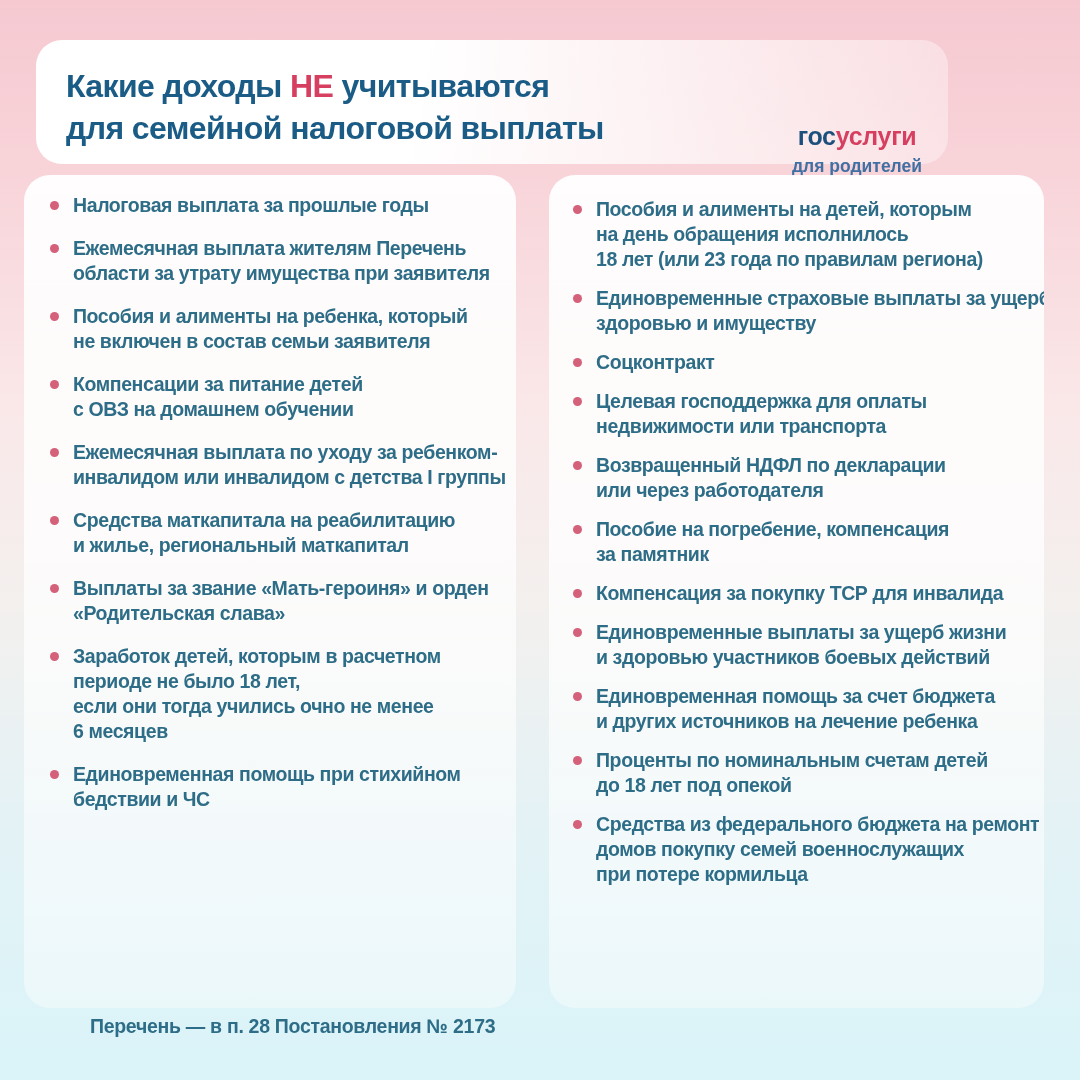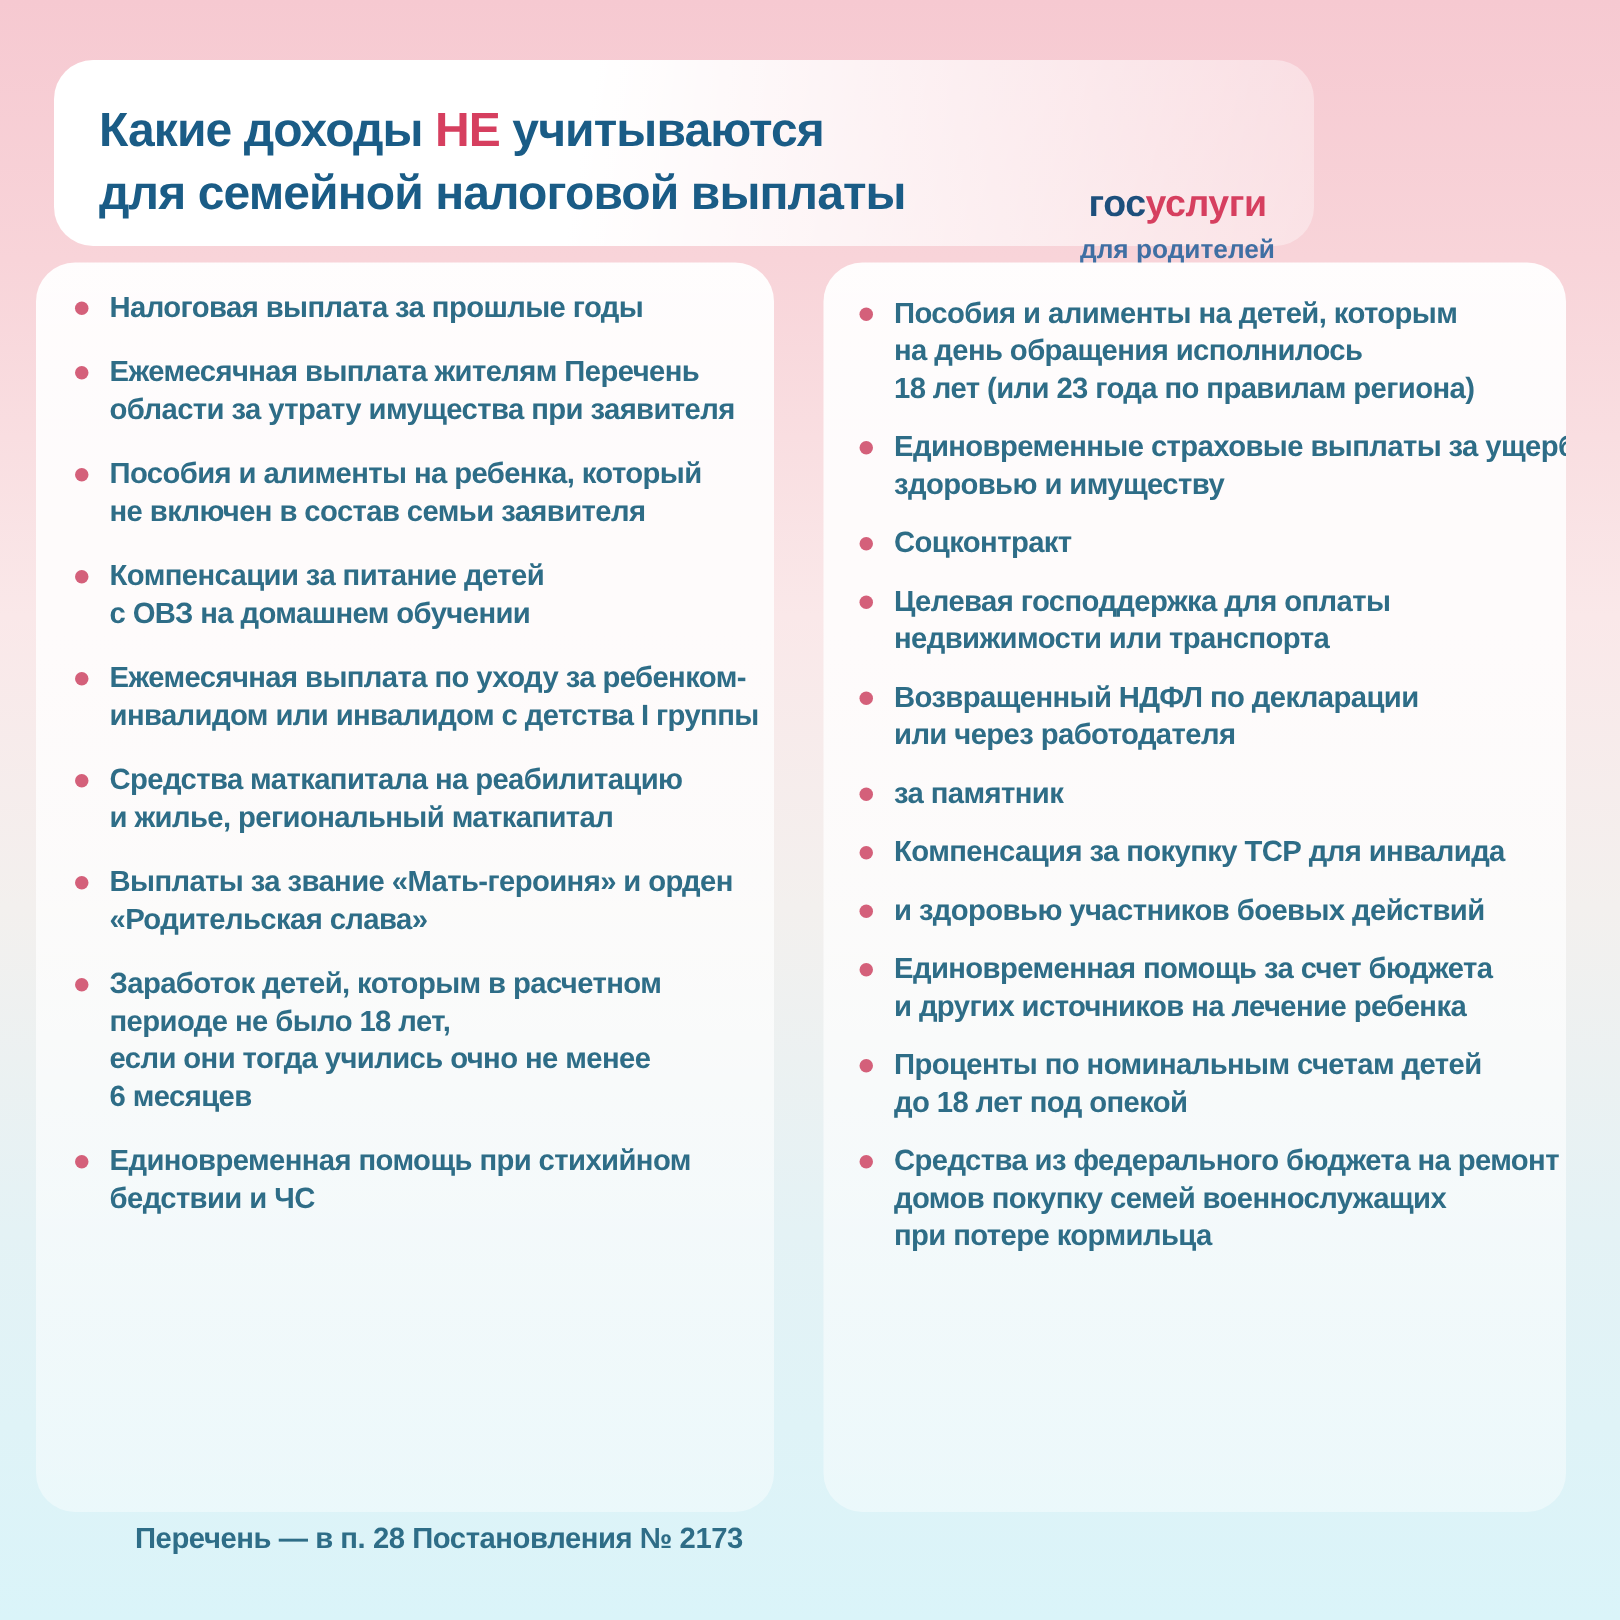--- a/index.html
+++ b/index.html
@@ -14,21 +14,21 @@
   html,body{width:1080px;height:1080px;overflow:hidden;}
   body{
     font-family:"Liberation Sans", sans-serif;
     background:linear-gradient(180deg,
       #f6c9d1 0%, #f8d4d9 16%, #fae8e9 38%,
       #f3f0ee 56%, #e4f2f5 76%, #daf4f9 100%);
     position:relative;
   }
   
   .header-card{
-    position:absolute; left:36px; top:40px; width:840px; height:124px;
+    position:absolute; left:36px; top:40px; width:912px; height:124px;
     border-radius:26px;
     background:linear-gradient(100deg,#ffffff 42%,rgba(255,255,255,0.55) 82%,rgba(255,255,255,0.35) 100%);
     padding:25px 26px 0 30px;
   }
   .page-title{
     color:var(--title-blue);
     font-size:32px; font-weight:700; line-height:42px; letter-spacing:-0.6px;
     white-space:nowrap;
   }
   .page-title .accent{color:var(--accent-red);}
@@ -178,32 +178,34 @@
     <div class="item">
       <span class="bullet"></span>
       <div class="item-text">
         <div class="item-line">Возвращенный НДФЛ по декларации</div>
         <div class="item-line">или через работодателя</div>
       </div>
     </div>
     <div class="item">
       <span class="bullet"></span>
       <div class="item-text">
+        <div class="item-line">Пособие на погребение, компенсация</div>
         <div class="item-line">за памятник</div>
       </div>
     </div>
     <div class="item">
       <span class="bullet"></span>
       <div class="item-text">
         <div class="item-line">Компенсация за покупку ТСР для инвалида</div>
       </div>
     </div>
     <div class="item">
       <span class="bullet"></span>
       <div class="item-text">
+        <div class="item-line">Единовременные выплаты за ущерб жизни</div>
         <div class="item-line">и здоровью участников боевых действий</div>
       </div>
     </div>
     <div class="item">
       <span class="bullet"></span>
       <div class="item-text">
         <div class="item-line">Единовременная помощь за счет бюджета</div>
         <div class="item-line">и других источников на лечение ребенка</div>
       </div>
     </div>

